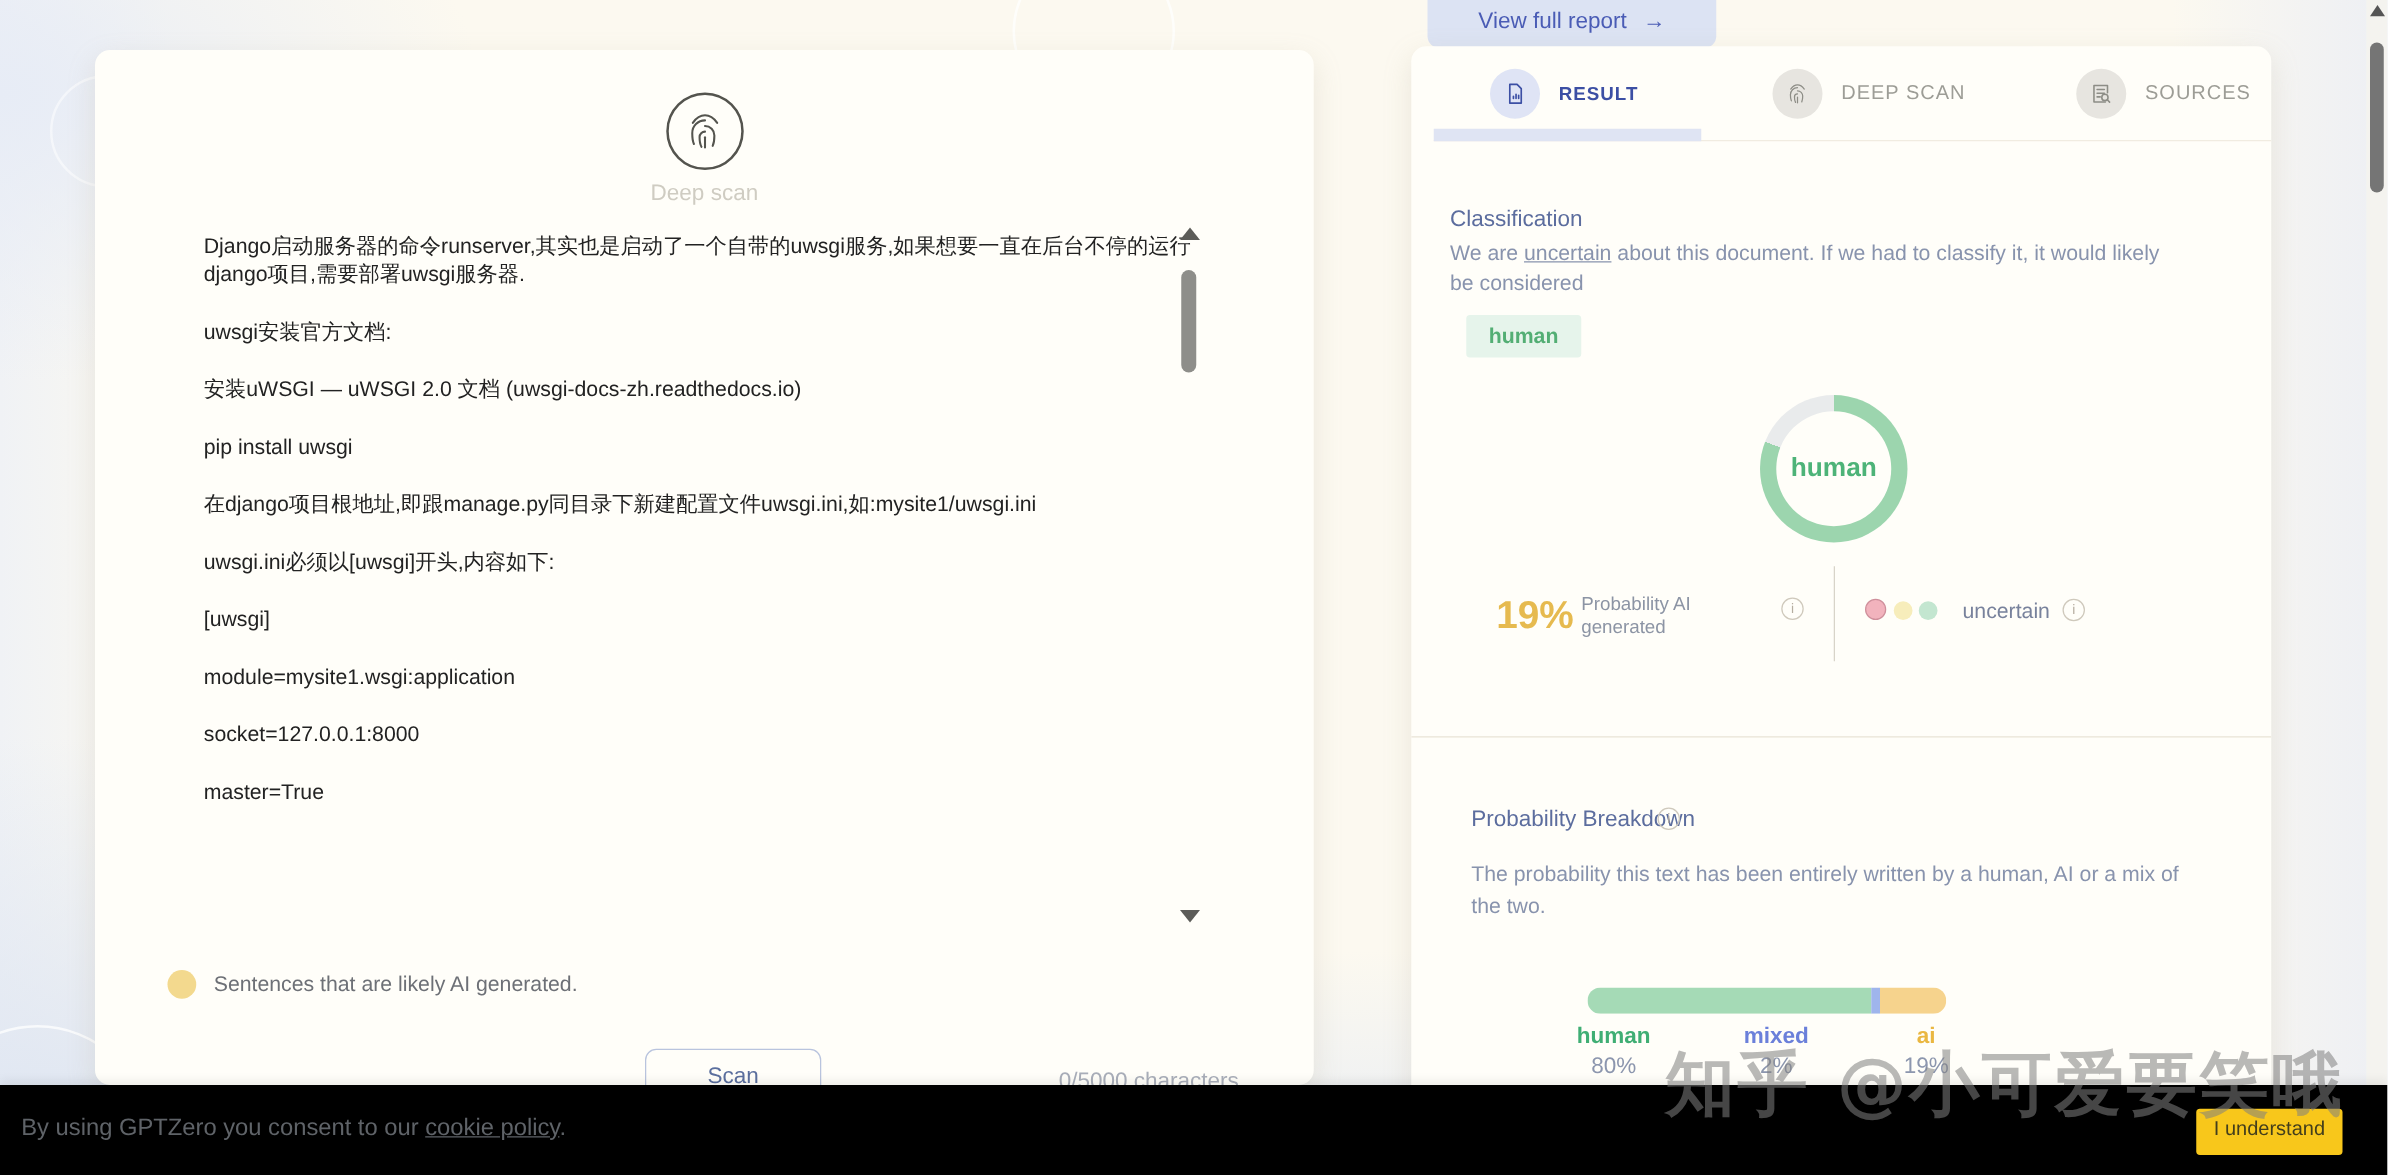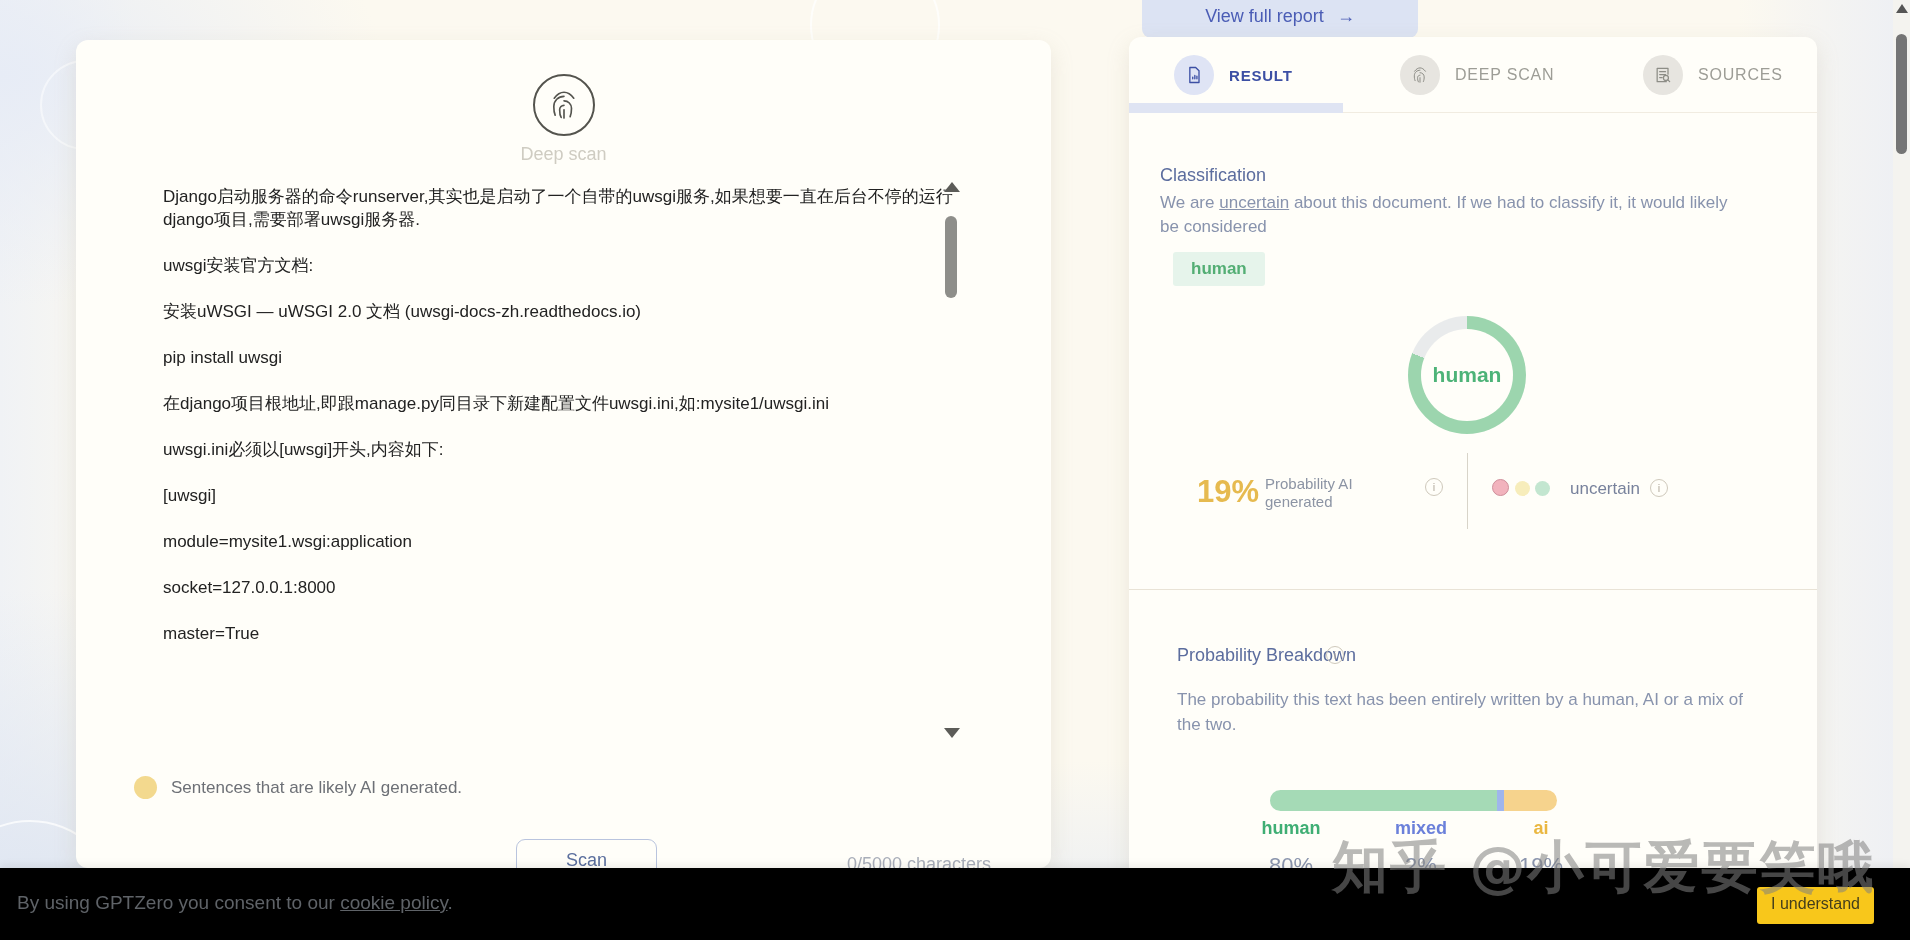--- a/index.html
+++ b/index.html
@@ -40,31 +40,31 @@
   .legend-text { font-size:17px; color:#6d7076; }
   .scan-button {
     position:absolute; left:440px; top:799px; width:141px; height:46px;
     border:1px solid #b9c4de; border-radius:9px; background:#fffef9;
     color:#5b6f9e; font-size:18px; text-align:center; padding-top:10px; cursor:pointer;
   }
   .char-counter { position:absolute; right:60px; top:814px; font-size:18px; color:#a9aeb9; }
 
   
   .view-report-btn {
-    position:absolute; left:1142px; top:0; width:276px; height:38px;
+    position:absolute; left:1142px; top:0; width:231px; height:38px;
     background:#dce3f3; border-radius:0 0 9px 9px; color:#4a5cb5;
     font-size:18px; text-align:center; padding-top:6px; cursor:pointer;
   }
   .view-report-btn .arrow { margin-left:8px; font-weight:bold; }
   .right-card {
     position:absolute; left:1129px; top:37px; width:688px; height:903px;
     background:#fffef9; border-radius:12px 12px 0 0; overflow:hidden;
     box-shadow:0 8px 22px rgba(175,165,140,0.22);
   }
-  .tabs { position:absolute; left:0; top:0; width:100%; height:76px; border-bottom:1px solid #f1ece1;text-decoration:underline; }
+  .tabs { position:absolute; left:18px; top:0; width:100%; height:76px; border-bottom:1px solid #f1ece1;text-decoration:underline; }
   .tab { position:absolute; top:18px; display:flex; align-items:center; cursor:pointer; }
   .tab-result  { left:45px; }
   .tab-deep    { left:271px; }
   .tab-sources { left:514px; }
   .tab-icon-circle { width:40px; height:40px; border-radius:50%; display:flex; align-items:center; justify-content:center; margin-right:15px; }
   .tab.active .tab-icon-circle { background:#dfe4f5; }
   .tab:not(.active) .tab-icon-circle { background:#e7e5e0; }
   .tab-label { font-size:15px; font-weight:bold; letter-spacing:0.8px; }
   .tab.active .tab-label { color:#3c4fa4; }
   .tab:not(.active) .tab-label { color:#9d9d96; font-weight:normal; font-size:16px; }
@@ -97,21 +97,21 @@
   .info-uncertain { position:absolute; left:521px; top:442px; }
   .section-divider { position:absolute; left:0; top:552px; width:100%; height:1px; background:#e9e3d6; }
 
   .breakdown-heading { position:absolute; left:48px; top:608px; }
   .info-breakdown { position:absolute; left:197px; top:609px; }
   .breakdown-desc { position:absolute; left:48px; top:650px; width:580px; font-size:17px; line-height:25px; color:#8893ad; }
   .prob-bar { position:absolute; left:141px; top:753px; width:287px; height:21px; border-radius:11px; overflow:hidden; display:flex; }
   .prob-bar .seg { height:100%; }
   .bar-label-stack { position:absolute; top:781px; width:120px; text-align:center; }
   .bar-label { font-size:18px; font-weight:bold; }
-  .bar-value { font-size:22px; color:#8c96ae; margin-top:14px; }
+  .bar-value { font-size:18px; color:#8c96ae; margin-top:3px; }
   .stack-human { left:102px; } .stack-human .bar-label { color:#3fae74; }
   .stack-mixed { left:232px; } .stack-mixed .bar-label { color:#6b80da; }
   .stack-ai    { left:352px; } .stack-ai    .bar-label { color:#eab741; }
 
   
   .cookie-banner {
     position:absolute; left:0; top:868px; width:1910px; height:72px; background:#000000;
     box-shadow:0 -3px 8px rgba(0,0,0,0.07); z-index:50;
   }
   .cookie-text { position:absolute; left:17px; top:24px; font-size:19px; color:#5f6368; }

